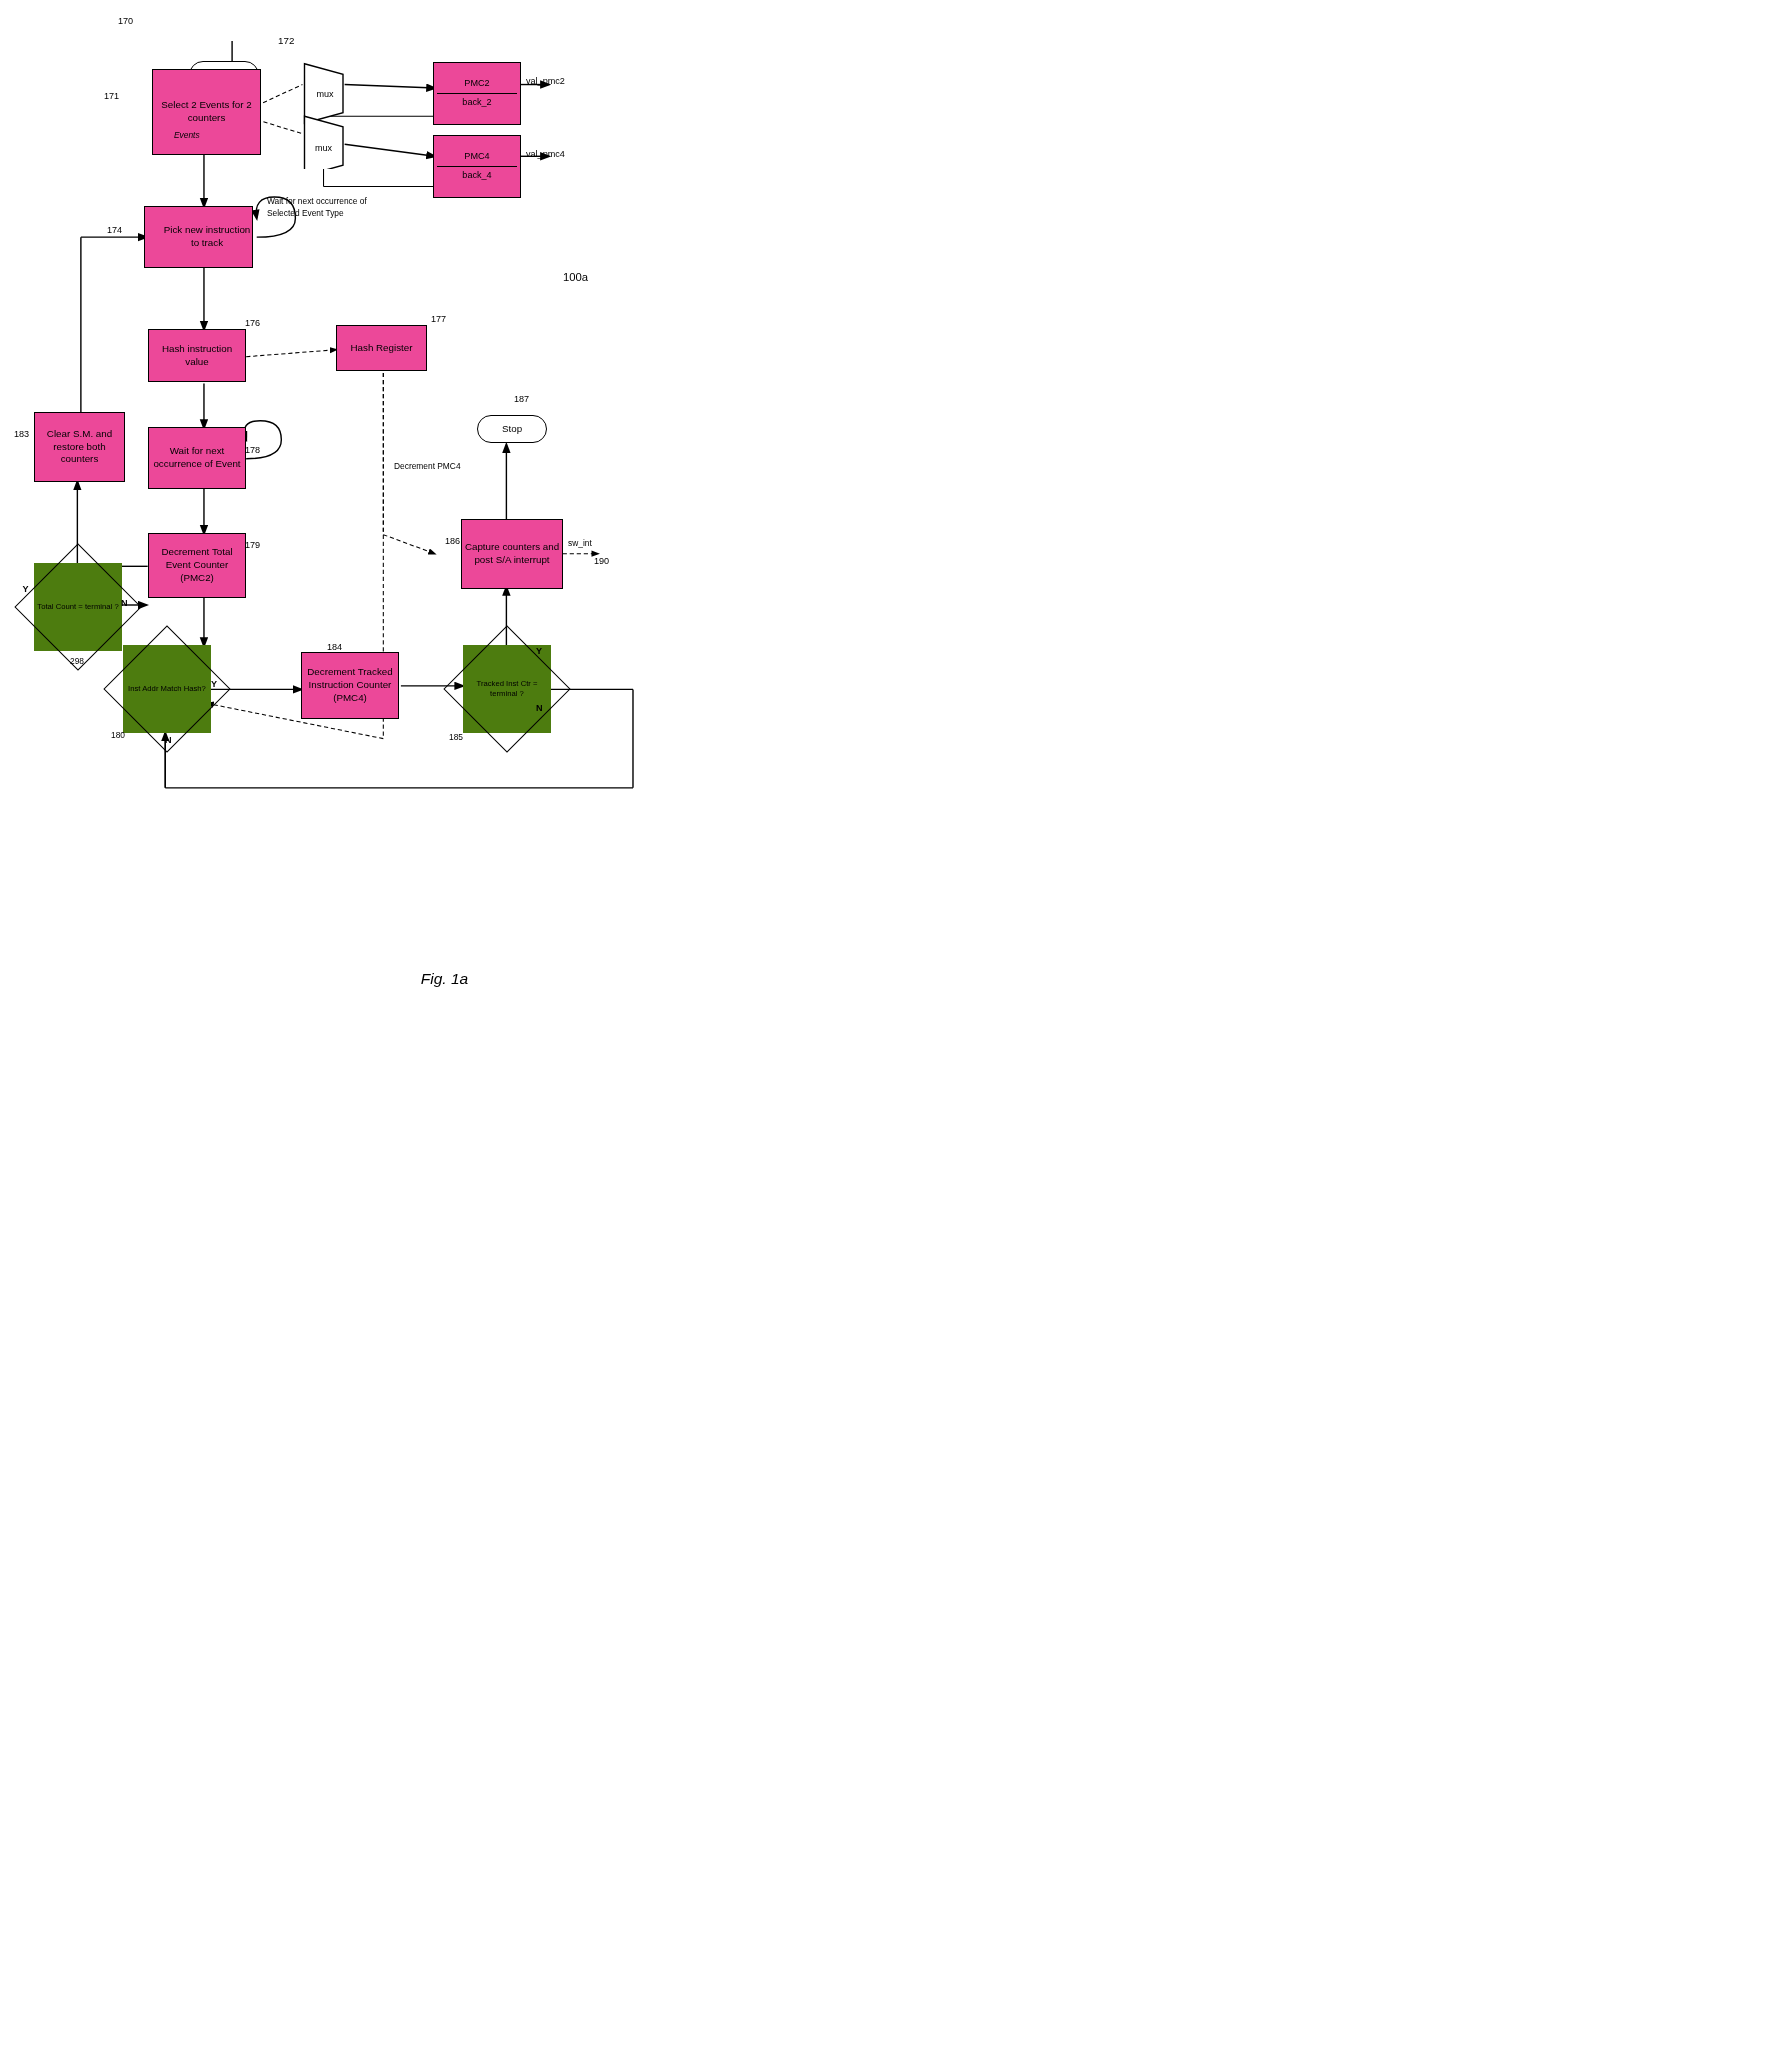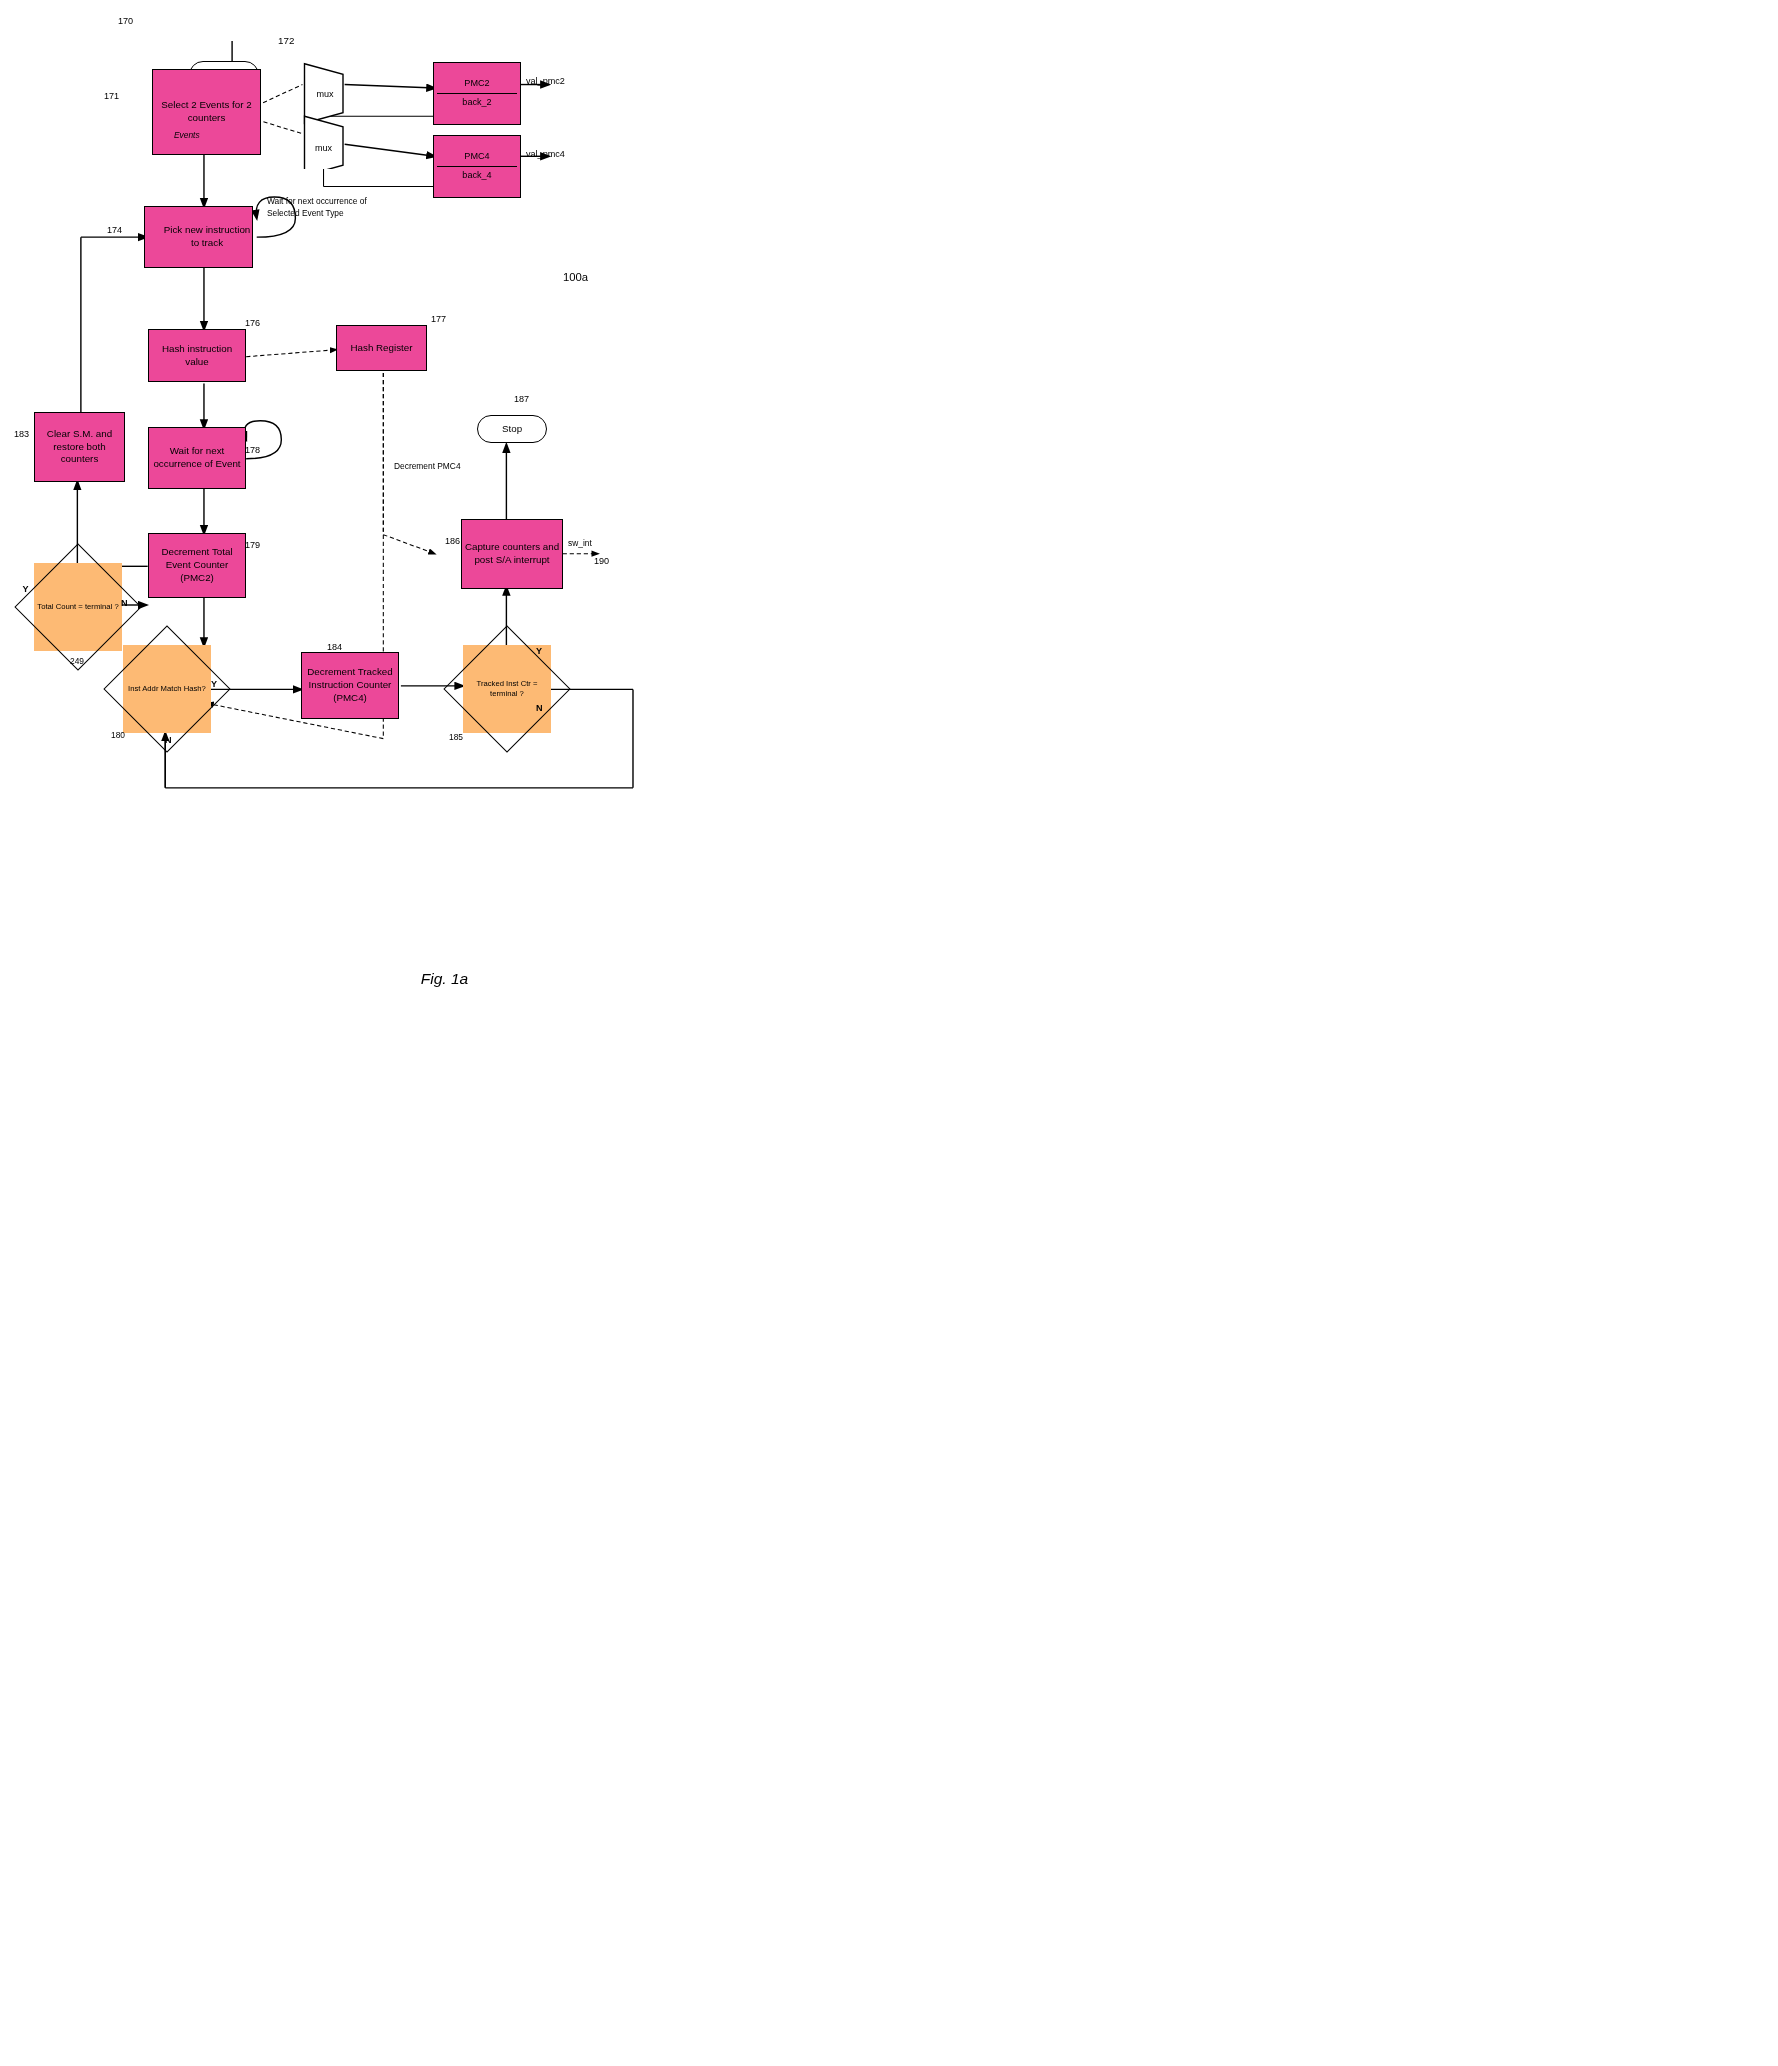--- a/index.html
+++ b/index.html
@@ -37,21 +37,21 @@
       align-items: center;
       justify-content: center;
       text-align: center;
       font-size: 9.8px;
       line-height: 1.3;
     }
     .flow-diamond {
       position: absolute;
       width: 84px;
       height: 84px;
-      background: #fdba74;
+      background: #4d7c0f;
       display: flex;
       align-items: center;
       justify-content: center;
       text-align: center;
       font-size: 8.4px;
       line-height: 1.3;
     }
     .flow-diamond::before {
       content: '';
       position: absolute;
@@ -259,21 +259,21 @@
     <span>Decrement Total Event Counter (PMC2)</span>
   </div>
   <div class="label" style="left:245px; top:540px;">
     <span>179</span>
   </div>
 
   <div class="flow-diamond" style="left:34px; top:563px; width:88px; height:88px;">
     <span style="font-size:7.7px; position:relative; z-index:1;">Total Count = terminal ?</span>
   </div>
   <div class="label" style="left:70px; top:656px; font-size:8.4px;">
-    <span>249</span>
+    <span>298</span>
   </div>
 
   <div class="label" style="left:22.5px; top:584px; font-size:9.1px; font-weight:bold;">Y</div>
 
   <div class="label" style="left:121px; top:598px; font-size:9.1px; font-weight:bold;">N</div>
 
   <div class="flow-box" style="left:34px; top:412px; width:91px; height:70px;">
     <span>Clear S.M. and restore both counters</span>
   </div>
   <div class="label" style="left:14px; top:429px;">

